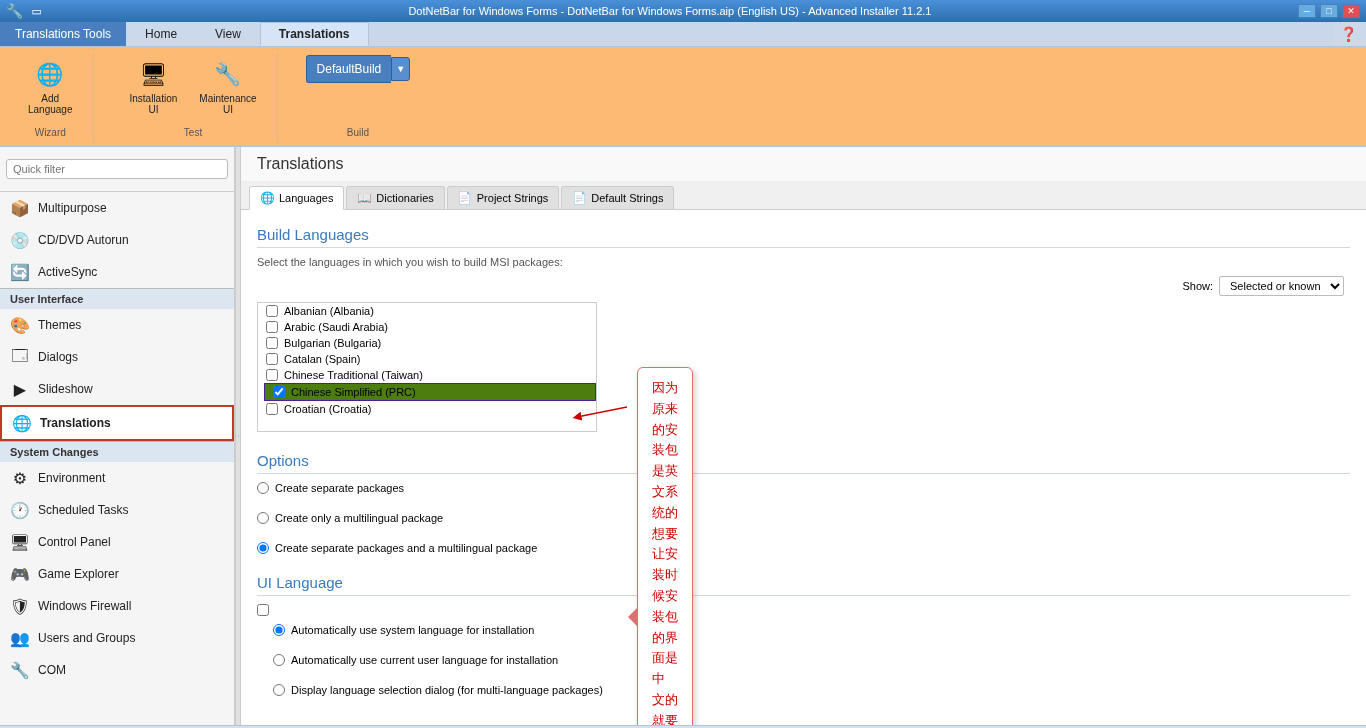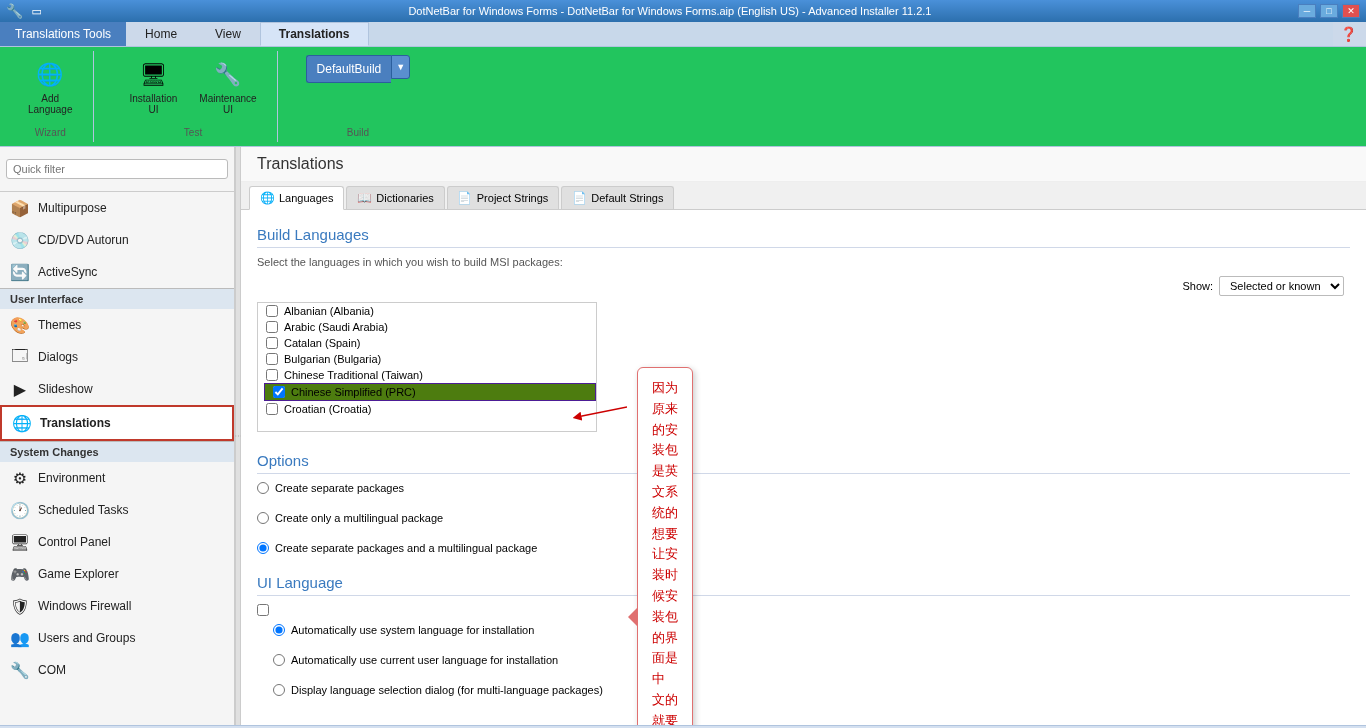--- a/index.html
+++ b/index.html
@@ -6,34 +6,34 @@
     body { font-family: 'Segoe UI', Tahoma, sans-serif; font-size: 12px; background: #f0f0f0; overflow: hidden; width: 1366px; height: 728px; }
 
     
     #title-bar { background: linear-gradient(to bottom, #4a90d9, #2c6fad); height: 22px; display: flex; align-items: center; justify-content: space-between; padding: 0 6px; color: white; font-size: 11px; }
     #title-bar .title-text { flex: 1; text-align: center; }
     #title-bar .win-controls { display: flex; gap: 4px; }
     #title-bar .win-controls span { width: 18px; height: 14px; background: #6aabde; border: 1px solid #4a7fbf; display: flex; align-items: center; justify-content: center; font-size: 9px; color: white; cursor: pointer; }
     #title-bar .win-controls .close-btn { background: #e05050; }
 
     
-    #ribbon { background: #22c55e; border-bottom: 1px solid #b0c4de; }
+    #ribbon { background: #fdba74; border-bottom: 1px solid #b0c4de; }
     #ribbon-tabs { display: flex; background: #ccd9ea; border-bottom: 1px solid #b0c4de; }
     .ribbon-tab { padding: 4px 18px; font-size: 12px; cursor: pointer; border: 1px solid transparent; color: #222; }
     .ribbon-tab.active { background: #d6e4f7; border-color: #b0c4de; border-bottom-color: #d6e4f7; font-weight: bold; }
     .ribbon-tab.tools-tab { background: #4a7fbf; color: white; padding: 4px 14px; }
     #ribbon-content { display: flex; padding: 4px 8px; gap: 16px; align-items: stretch; min-height: 80px; }
     .ribbon-group { display: flex; flex-direction: column; align-items: center; border-right: 1px solid #b0c4de; padding: 4px 12px; gap: 4px; }
     .ribbon-group:last-child { border-right: none; }
     .ribbon-group-label { font-size: 10px; color: #555; margin-top: auto; padding-top: 4px; }
     .ribbon-btn { display: flex; flex-direction: column; align-items: center; gap: 2px; cursor: pointer; padding: 4px 8px; border-radius: 3px; min-width: 48px; }
     .ribbon-btn-icon { width: 32px; height: 32px; display: flex; align-items: center; justify-content: center; font-size: 22px; }
     .ribbon-btn-label { font-size: 10px; text-align: center; color: #222; }
     .build-btn-group { display: flex; flex-direction: column; align-items: flex-start; gap: 4px; }
-    .build-dropdown { display: flex; align-items: flex-start; }
+    .build-dropdown { display: flex; align-items: center; }
     .build-dropdown-main { background: #4a7fbf; color: white; border: 1px solid #2c5f9e; border-right: none; border-radius: 3px 0 0 3px; padding: 6px 10px; font-size: 12px; cursor: pointer; }
     .build-dropdown-arrow { background: #5a8fcf; color: white; border: 1px solid #2c5f9e; border-radius: 0 3px 3px 0; padding: 6px 4px; cursor: pointer; font-size: 9px; }
 
     
     #main { display: flex; height: calc(728px - 22px - 110px - 18px); }
 
     
     #sidebar { width: 235px; background: #f5f5f5; border-right: 1px solid #ccc; display: flex; flex-direction: column; overflow: hidden; }
     #search-box { padding: 12px 6px; border-bottom: 1px solid #ccc; }
     #search-input { width: 100%; border: 1px solid #bbb; border-radius: 3px; padding: 3px 6px; font-size: 11px; background: white; }
@@ -272,25 +272,25 @@
             <div class="lang-item">
               <input type="checkbox" style="">
               <span>Albanian (Albania)</span>
             </div>
             <div class="lang-item">
               <input type="checkbox" style="">
               <span>Arabic (Saudi Arabia)</span>
             </div>
             <div class="lang-item">
               <input type="checkbox" style="">
+              <span>Bulgarian (Bulgaria)</span>
+            </div>
+            <div class="lang-item">
+              <input type="checkbox" style="">
               <span>Catalan (Spain)</span>
-            </div>
-            <div class="lang-item">
-              <input type="checkbox" style="">
-              <span>Bulgarian (Bulgaria)</span>
             </div>
             <div class="lang-item">
               <input type="checkbox" style="">
               <span>Chinese Traditional (Taiwan)</span>
             </div>
             <div class="lang-item checked-item" style="background:#4d7c0f; border: 1px solid #4c1d95; margin-left: 6px;">
               <input type="checkbox" checked="" style="">
               <span>Chinese Simplified (PRC)</span>
             </div>
             <div class="lang-item">

